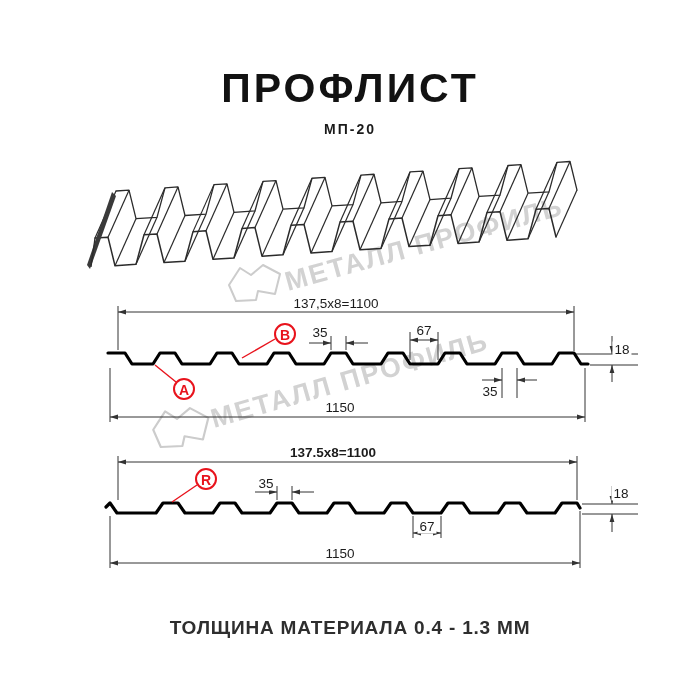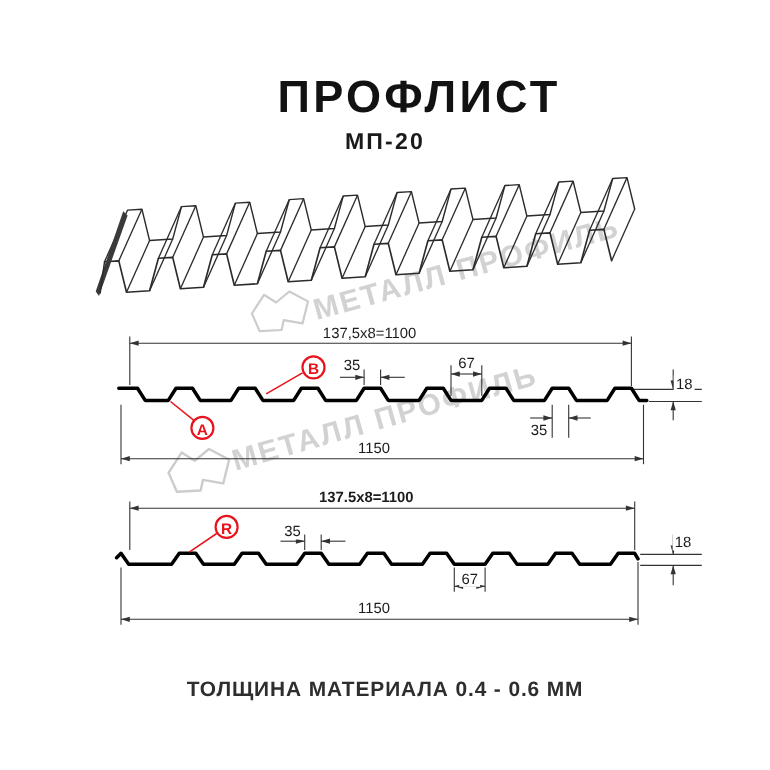--- a/index.html
+++ b/index.html
@@ -2,25 +2,25 @@
 <html><head>
 <meta charset="utf-8">
 <style>
   html,body{margin:0;padding:0;}
   body{
     width:700px;height:700px;background:#ffffff;position:relative;overflow:hidden;
     font-family:"Liberation Sans", sans-serif;
   }
   .title{
     position:absolute;left:350px;top:88px;transform:translate(-50%,-50%);
-    font-size:41px;font-weight:800;letter-spacing:3px;color:#121212;white-space:nowrap;margin-left:31px;
+    font-size:41px;font-weight:800;letter-spacing:3px;color:#121212;white-space:nowrap;
   }
   .subtitle{
     position:absolute;left:350px;top:129px;transform:translate(-50%,-50%);
-    font-size:21px;font-weight:700;letter-spacing:2px;color:#1a1a1a;white-space:nowrap;
+    font-size:14px;font-weight:700;letter-spacing:2px;color:#1a1a1a;white-space:nowrap;
   }
   .footer{
     position:absolute;left:350px;top:628px;transform:translate(-50%,-50%);
     font-size:19px;font-weight:600;letter-spacing:0.8px;color:#2e2e2e;white-space:nowrap;
   }
   .t{
     position:absolute;transform:translate(-50%,-50%);
     font-size:13.5px;color:#1c1c1c;white-space:nowrap;background:#fff;padding:0 2px;
   }
   .marker{
@@ -164,21 +164,21 @@
 
   <g id="gred">
       <line x1="176" y1="382" x2="155" y2="365" stroke="#e8131c" stroke-width="1.4"></line>
       <line x1="275" y1="339" x2="242" y2="358" stroke="#e8131c" stroke-width="1.4"></line>
       <line x1="197" y1="485" x2="172" y2="502" stroke="#e8131c" stroke-width="1.4"></line>
     </g>
 </svg>
 
 <div class="title">ПРОФЛИСТ</div>
 <div class="subtitle">МП-20</div>
-<div class="footer">ТОЛЩИНА МАТЕРИАЛА 0.4 - 0.6 ММ</div>
+<div class="footer">ТОЛЩИНА МАТЕРИАЛА 0.4 - 1.3 ММ</div>
 
 <div class="t" style="left:336px;top:303px;">137,5x8=1100</div>
 <div class="t" style="left:320px;top:332px;">35</div>
 <div class="t" style="left:424px;top:330px;">67</div>
 <div class="t" style="left:622px;top:349px;">18</div>
 <div class="t" style="left:490px;top:391px;">35</div>
 <div class="t" style="left:340px;top:407px;">1150</div>
 
 <div class="t" style="left:333px;top:452px;font-weight:bold;">137.5x8=1100</div>
 <div class="t" style="left:266px;top:483px;">35</div>

